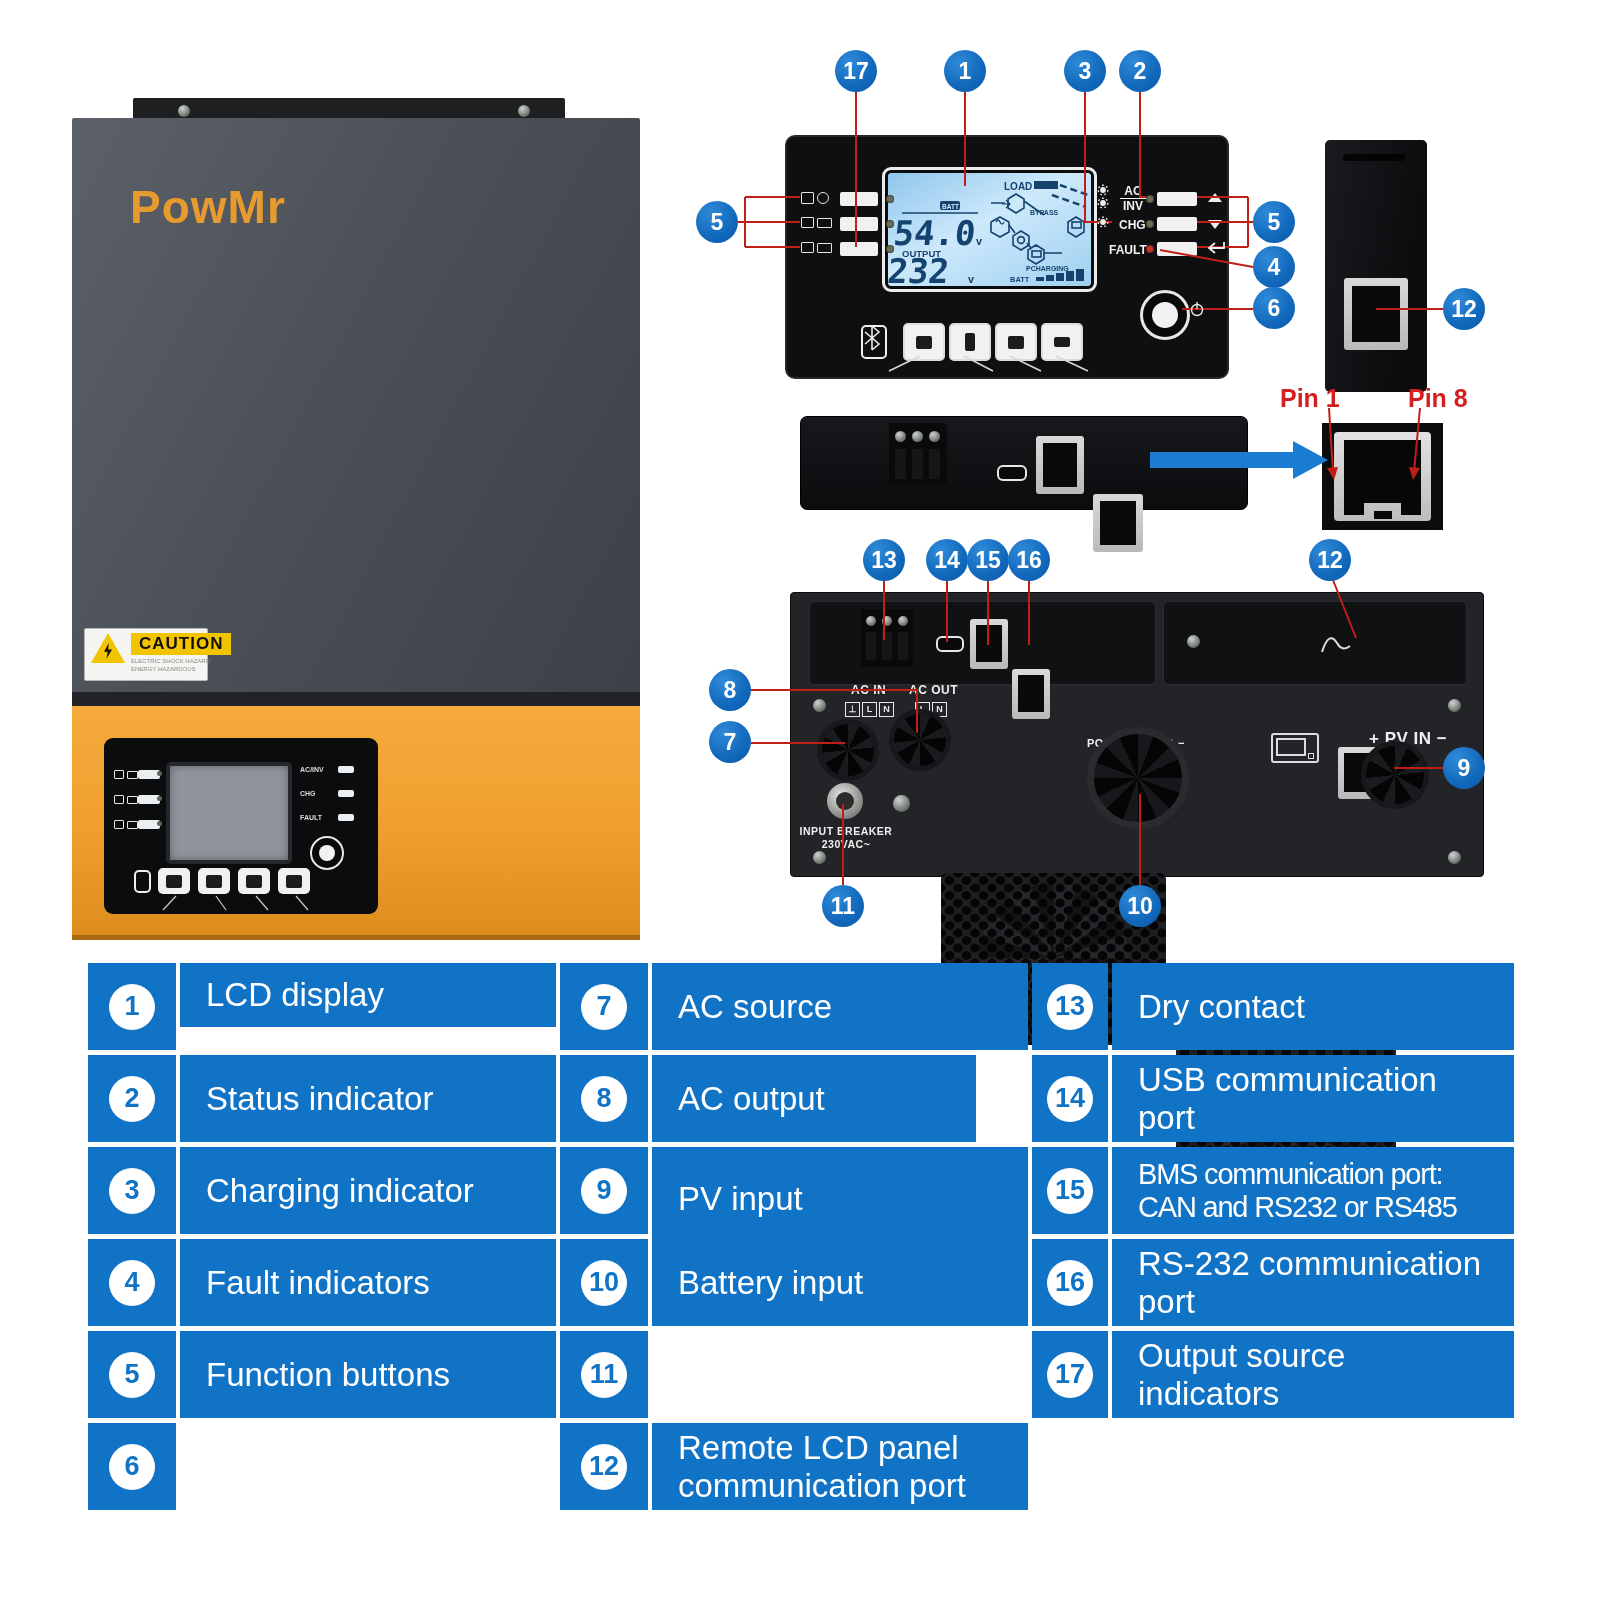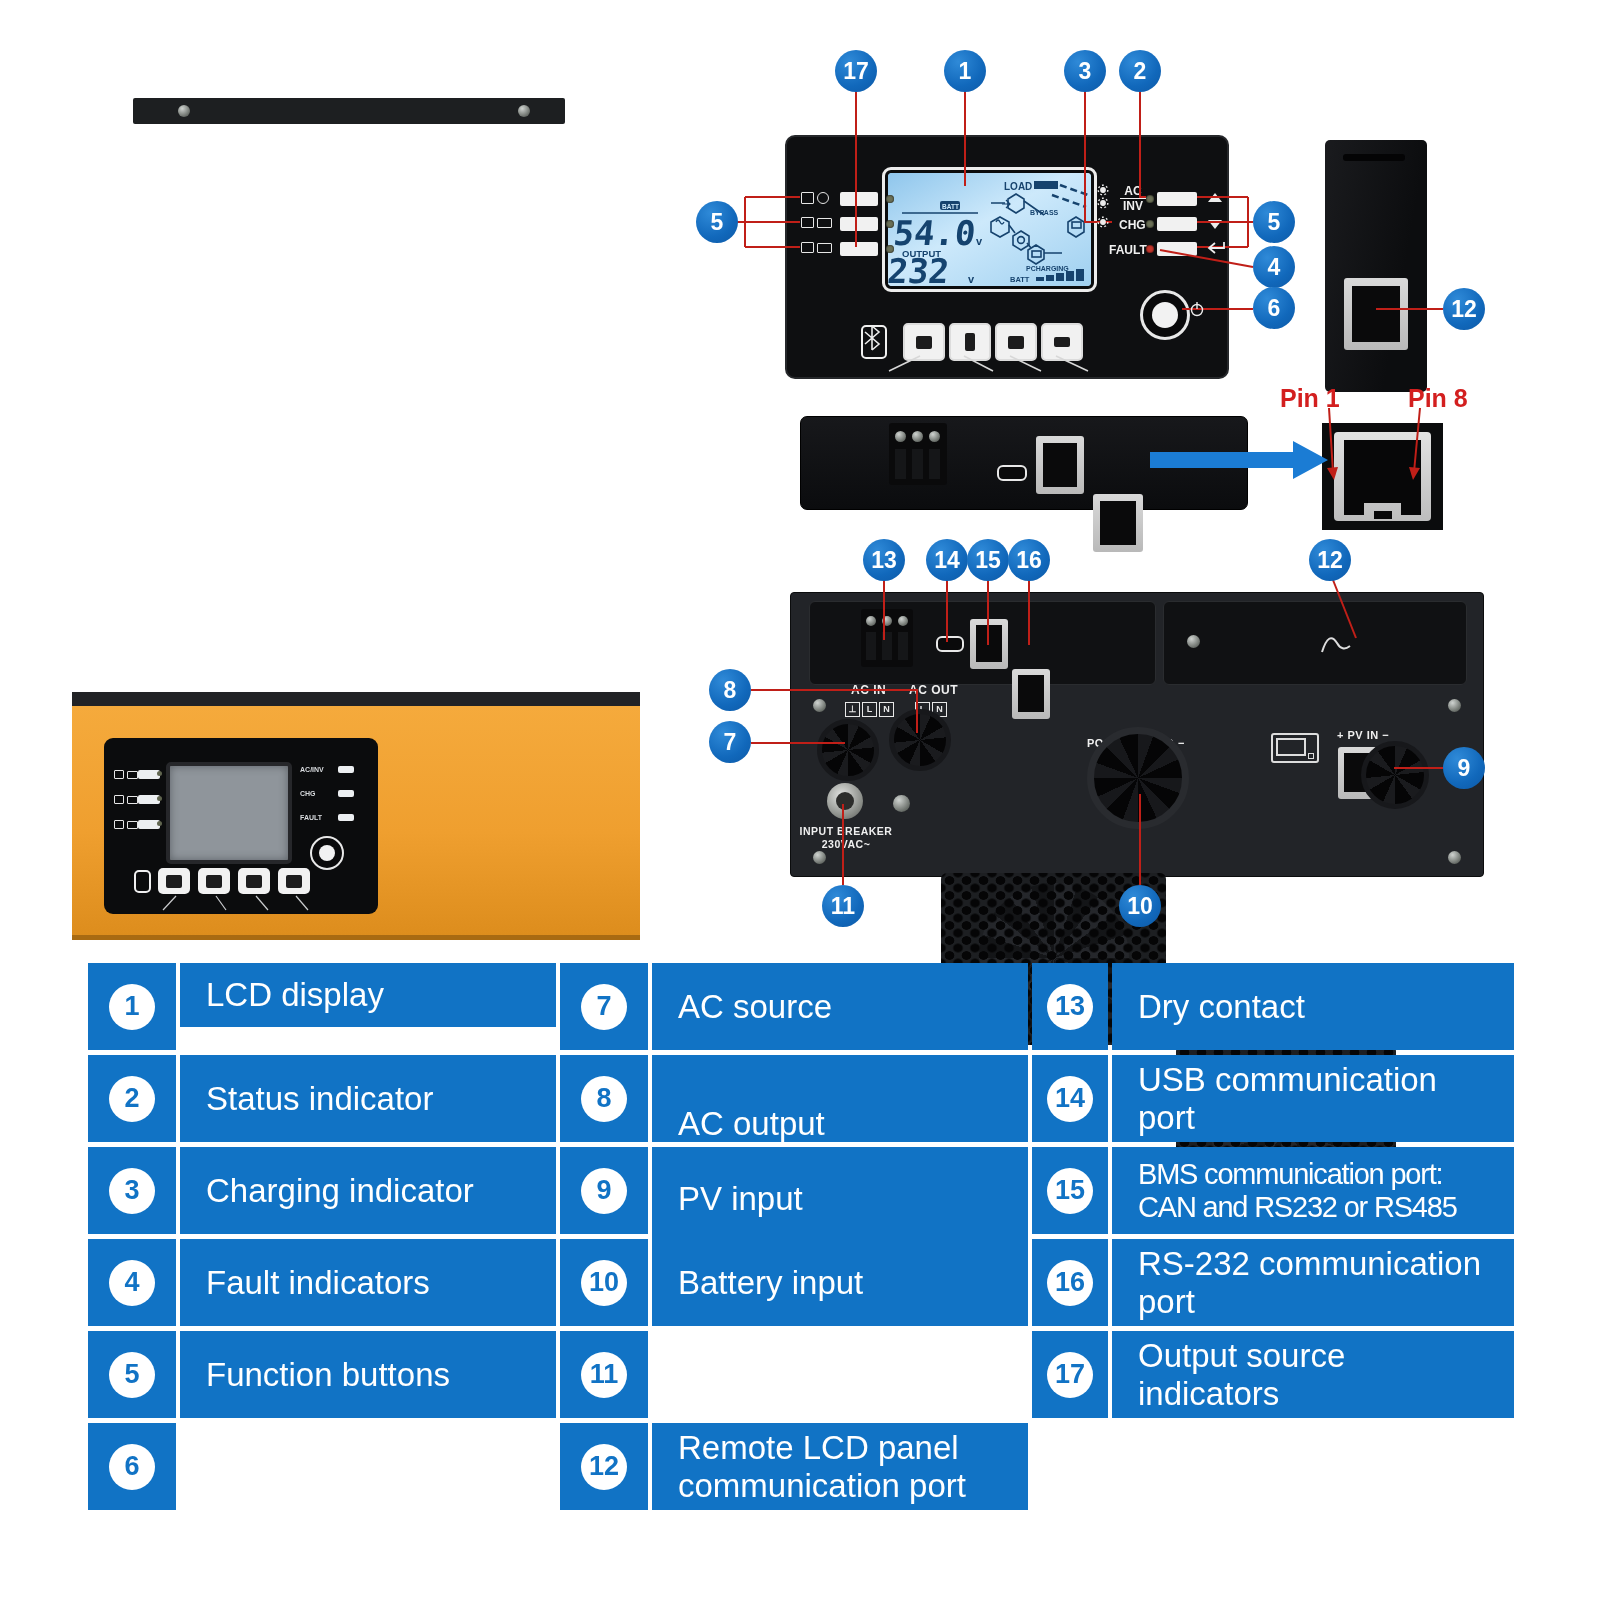--- a/index.html
+++ b/index.html
@@ -88,20 +88,32 @@
 </style>
 </head>
 <body>
 
 <div class="stage">
 
   <div class="abs" style="left:72px;top:98px;width:568px;height:837px">
     <div class="abs bracket" style="left:61px;top:0;width:432px;height:26px">
       <div class="abs screw" style="left:45px;top:7px;width:12px;height:12px"></div>
       <div class="abs screw" style="left:385px;top:7px;width:12px;height:12px"></div>
+    </div>
+    <div class="abs fbody" style="left:0;top:20px;width:568px;height:588px">
+      <div class="abs logo" style="left:58px;top:62px">PowMr</div>
+      <div class="abs caution" style="left:12px;top:510px;width:110px;height:44px">
+        <div class="cau-tri">
+            <div class="cau-bolt"></div>
+          </div>
+        <div>
+          <div class="cau-title">CAUTION</div>
+          <div class="cau-sub"><span>ELECTRIC SHOCK HAZARD</span><br><span>ENERGY HAZARDOUS</span></div>
+        </div>
+      </div>
     </div>
     <div class="abs dstrip" style="left:0;top:594px;width:568px;height:16px"></div>
     <div class="abs orange" style="left:0;top:608px;width:568px;height:229px"></div>
 
     <div class="abs minipanel" style="left:32px;top:640px;width:274px;height:176px">
       <div class="abs minilcd" style="left:62px;top:24px;width:118px;height:94px"></div>
       <div class="abs srcicon" style="left:10px;top:32px">
           <i style="width:8px;height:7px"></i>
           <i style="width:9px;height:6px"></i>
         </div>
@@ -335,21 +347,21 @@
       <div class="fan" style="left:38px;top:10px;width:150px;height:150px"></div>
         <div class="hex"></div>
     </div>
     <div class="abs vent" style="left:385px;top:98px;width:220px;height:172px">
       <div class="fan" style="left:35px;top:10px;width:150px;height:150px"></div>
         <div class="hex"></div>
     </div>
     <div class="abs wlabel" style="left:296px;top:144px;font-size:11px">POS +</div>
     <div class="abs wlabel" style="left:358px;top:144px;font-size:11px">NEG −</div>
     <div class="abs bgrommet" style="left:296px;top:134px;width:88px;height:88px"></div>
-    <div class="abs wlabel" style="left:546px;top:136px;font-size:11px">+  PV IN  −</div>
+    <div class="abs wlabel" style="left:578px;top:136px;font-size:17px">+  PV IN  −</div>
     <div class="abs grommet" style="left:570px;top:148px;width:58px;height:58px"></div>
   </div>
 
   <div class="legend" id="legend">
       <div class="lcell lnum" style="left: 0px; top: 0px; width: 88px; height: 87px;">
         <span class="lcircle">1</span>
       </div>
       <div class="lcell" style="left: 92px; top: 0px; width: 376px; height: 64px;">
         <span class="ltext">LCD display</span>
       </div>
@@ -382,21 +394,21 @@
       </div>
       <div class="lcell lnum" style="left: 472px; top: 0px; width: 88px; height: 87px;">
         <span class="lcircle">7</span>
       </div>
       <div class="lcell" style="left: 564px; top: 0px; width: 376px; height: 87px;">
         <span class="ltext">AC source</span>
       </div>
       <div class="lcell lnum" style="left: 472px; top: 92px; width: 88px; height: 87px;">
         <span class="lcircle">8</span>
       </div>
-      <div class="lcell" style="left: 564px; top: 92px; width: 376px; height: 87px; align-items: flex-end;">
+      <div class="lcell" style="left: 564px; top: 92px; width: 324px; height: 87px;">
         <span class="ltext">AC output</span>
       </div>
       <div class="lcell lnum" style="left: 472px; top: 184px; width: 88px; height: 87px;">
         <span class="lcircle">9</span>
       </div>
       <div class="lcell" style="left: 564px; top: 184px; width: 376px; height: 103px;">
         <span class="ltext">PV input</span>
       </div>
       <div class="lcell lnum" style="left: 472px; top: 276px; width: 88px; height: 87px;">
         <span class="lcircle">10</span>

